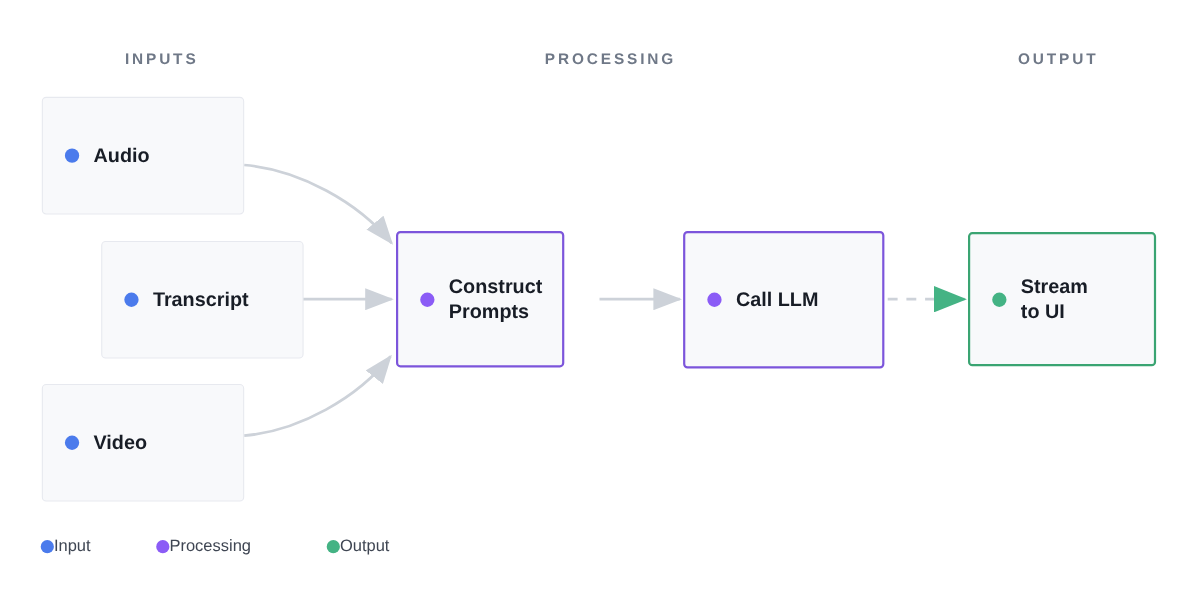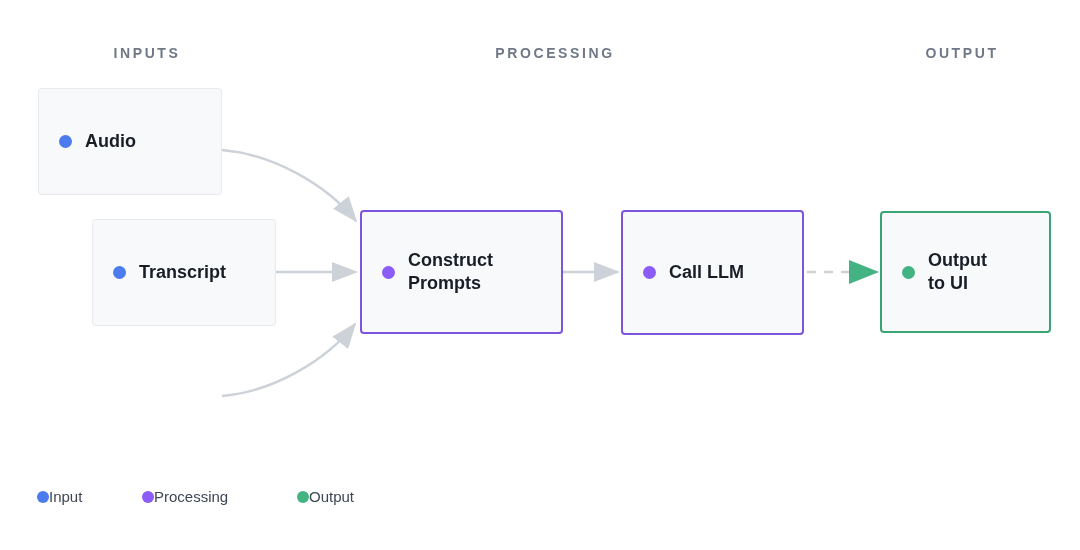--- a/index.html
+++ b/index.html
@@ -81,21 +81,21 @@
     font-weight:700;
     color:var(--label-dark);
     line-height:1.3;
   }
   .node.wrap .label{ max-width:112px; }
   .node.wrap-narrow .label{ max-width:80px; }
 
   #node-audio      { left:38px;  top:88px;  width:184px; height:107px; }
   #node-transcript { left:44px;  top:219px; width:184px; height:107px;margin-left:48px; }
   #node-video      { left:38px;  top:349px; width:184px; height:107px; }
-  #node-construct  { left:360px; top:210px; width:203px; height:124px; }
+  #node-construct  { left:360px; top:210px; width:153px; height:124px; }
   #node-call-llm   { left:621px; top:210px; width:183px; height:125px; }
   #node-stream     { left:880px; top:211px; width:171px; height:122px; }
 
   .legend{
     position:absolute;
     left:0; top:488px;
     width:1080px;
     z-index:2;
   }
   .legend-item{
@@ -141,34 +141,38 @@
   <div class="node input" id="node-audio">
     <span class="dot blue"></span>
     <span class="label">Audio</span>
   </div>
 
   <div class="node input" id="node-transcript">
     <span class="dot blue"></span>
     <span class="label">Transcript</span>
   </div>
 
+  <div class="node input" id="node-video">
+    <span class="dot blue"></span>
+    <span class="label">Video</span>
+  </div>
 
   <div class="node processing wrap" id="node-construct">
     <span class="dot purple"></span>
     <span class="label">Construct Prompts</span>
   </div>
 
   <div class="node processing" id="node-call-llm">
     <span class="dot purple"></span>
     <span class="label">Call LLM</span>
   </div>
 
   <div class="node output wrap-narrow" id="node-stream">
     <span class="dot green"></span>
-    <span class="label">Output to UI</span>
+    <span class="label">Stream to UI</span>
   </div>
 
   <div class="legend">
     <div class="legend-item" id="legend-input">
       <span class="dot blue"></span>
       <span class="legend-label">Input</span>
     </div>
     <div class="legend-item" id="legend-processing">
       <span class="dot purple"></span>
       <span class="legend-label">Processing</span>

